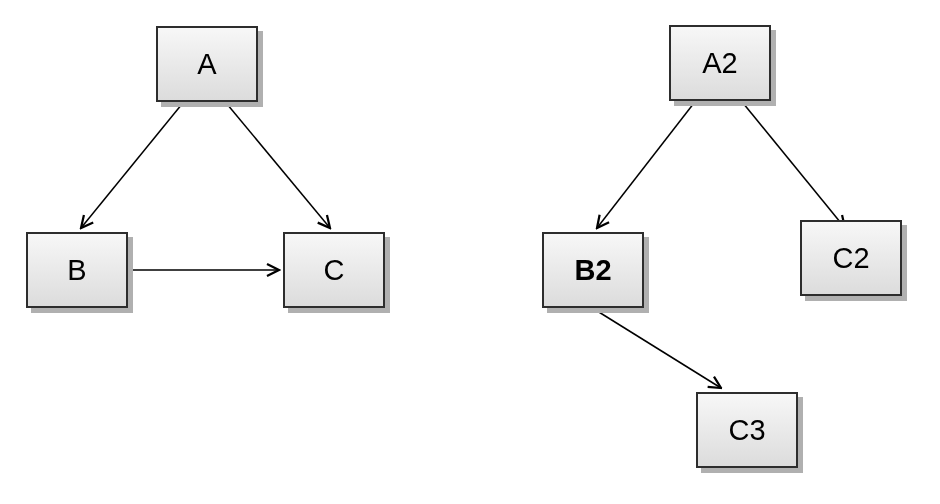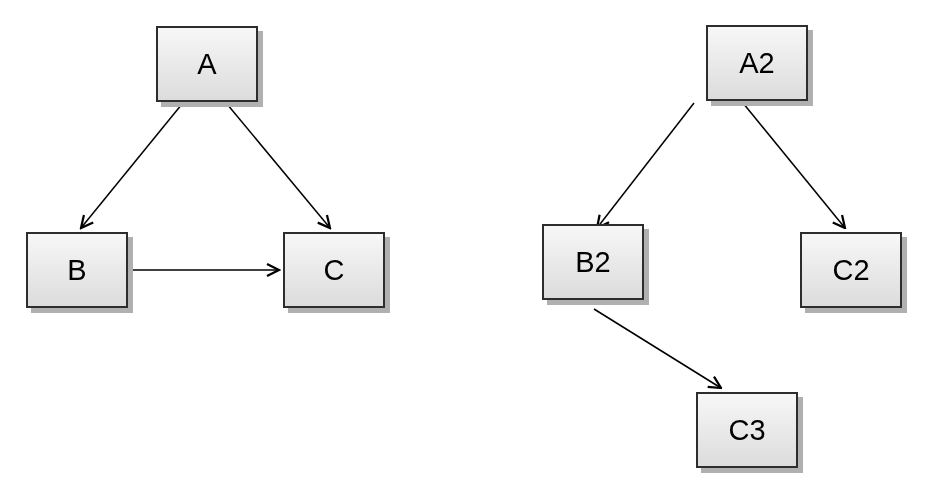--- a/index.html
+++ b/index.html
@@ -37,23 +37,23 @@
   .node-label {
     font-size: 29px;
     color: #000000;
     line-height: 1;
     user-select: none;
   }
   
   #node-A  { left: 156px; top:  26px; }
   #node-B  { left:  26px; top: 232px; }
   #node-C  { left: 283px; top: 232px; }
-  #node-A2 { left: 669px; top:  25px; margin-left: 37px; }
-  #node-B2 { left: 542px; top: 224px; }
-  #node-C2 { left: 800px; top: 232px; }
+  #node-A2 { left: 669px; top:  25px; }
+  #node-B2 { left: 542px; top: 232px; font-weight: bold; }
+  #node-C2 { left: 800px; top: 220px; }
   #node-C3 { left: 696px; top: 392px; }
   .edge {
     stroke: #000000;
     stroke-width: 1.5;
     fill: none;
   }
 </style>
 </head>
 <body>
 

